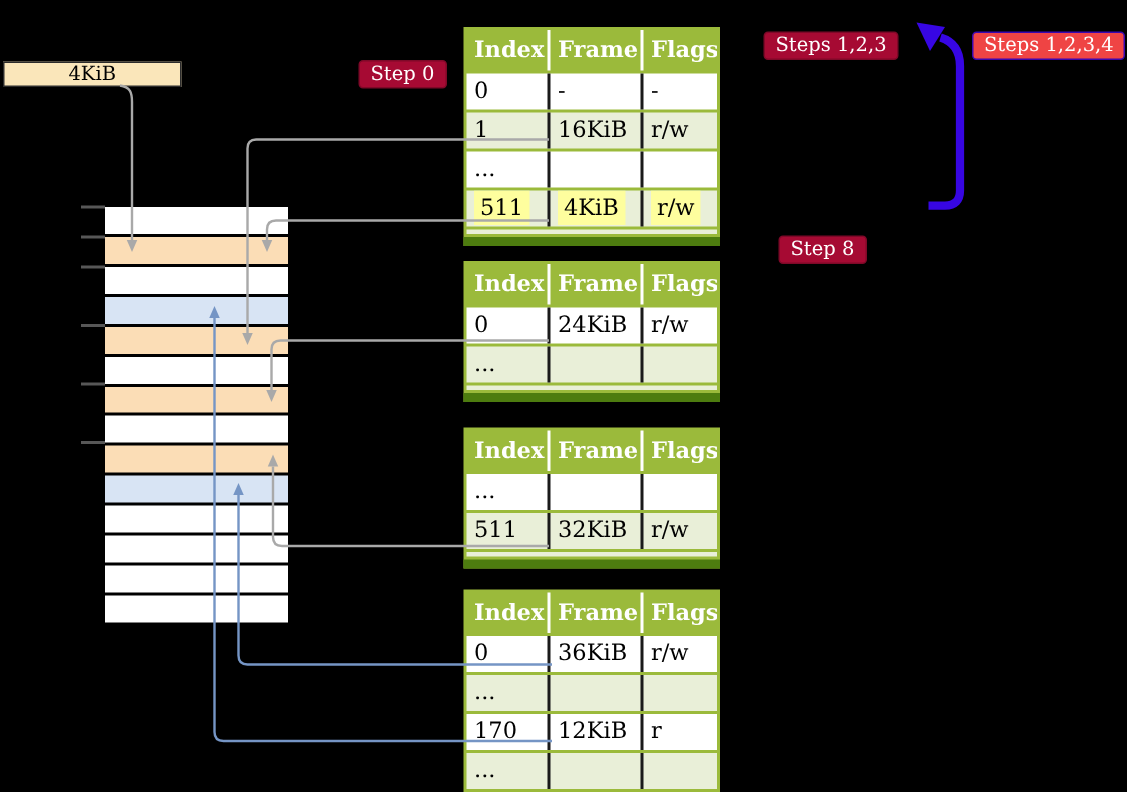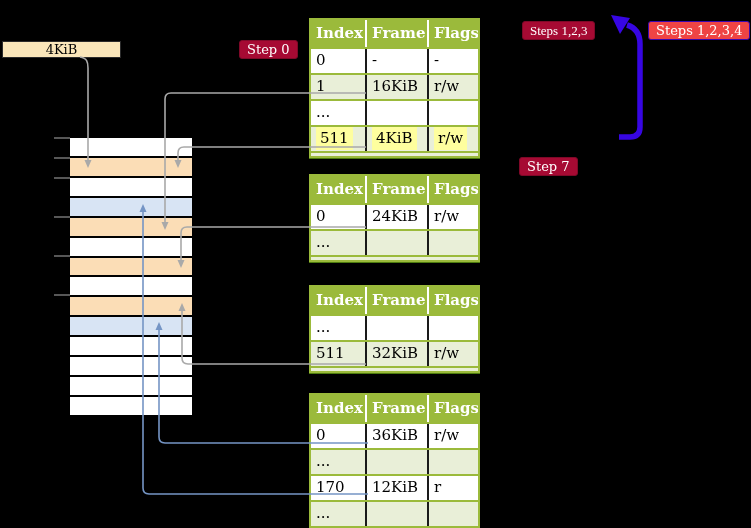--- a/index.html
+++ b/index.html
@@ -26,21 +26,21 @@
   
   .badge {
     position:absolute; height:15px; line-height:15px; padding:1px 7px;
     border-radius:3px; color:#ffffff; font-size:13px; white-space:nowrap; z-index:6;
   }
   .badge.red  { background:#A60A33; border:1px solid #7F0828; }
   .badge.blue { background:#ef4444; border:1px solid #3A07B0; }
   
   .ptable {
     position:absolute; width:171px; background:#9BBA3B; padding:2px;
-    box-sizing:border-box; z-index:1; border-bottom:1px solid #4d7c0f;
+    box-sizing:border-box; z-index:1; border-bottom:6px solid #4d7c0f;
   }
   .thead { display:flex; height:27px; }
   .hcell {
     box-sizing:border-box; color:#fff; font-weight:bold; font-size:15px;
     line-height:26px; padding-left:5px; white-space:nowrap; overflow:hidden;
   }
   .hcell.c0 { width:54px; }
   .hcell.c1 { width:62px; border-left:2px solid #ffffff; }
   .hcell.c2 { width:51px; border-left:2px solid #ffffff; }
   .trow { display:flex; height:24px; margin-top:2px; }
@@ -78,23 +78,23 @@
       <div class="mrow white"></div>
       <div class="mrow white"></div>
       <div class="mrow white"></div>
     </div>
 
   <div class="framebox">
     <span>4KiB</span>
   </div>
 
   <div class="badge red" style="left:191px; top:40px;margin-left:48px;">Step 0</div>
-  <div class="badge red" style="left:522px; top:21px;font-family:Liberation Serif, serif;">Steps 1,2,3</div>
+  <div class="badge red" style="left:509px; top:21px;">Steps 1,2,3</div>
   <div class="badge blue" style="left:648px; top:21px;">Steps 1,2,3,4</div>
-  <div class="badge red" style="left:519px; top:157px;">Step 7</div>
+  <div class="badge red" style="left:519px; top:157px;">Step 8</div>
 
   <svg id="arrows" width="751" height="528" viewBox="0 0 751 528">
 
     <g stroke="#A9A9A9" stroke-width="1.6" fill="none">
       <g>
         <path d="M80,57 C87,58 88,62 88,68 L88,160"></path>
         <polygon points="84.5,160 91.5,160 88,168" fill="#A9A9A9" stroke="none"></polygon>
       </g>
       <g>
         <path d="M366,93 L171,93 Q165,93 165,99 L165,222"></path>

